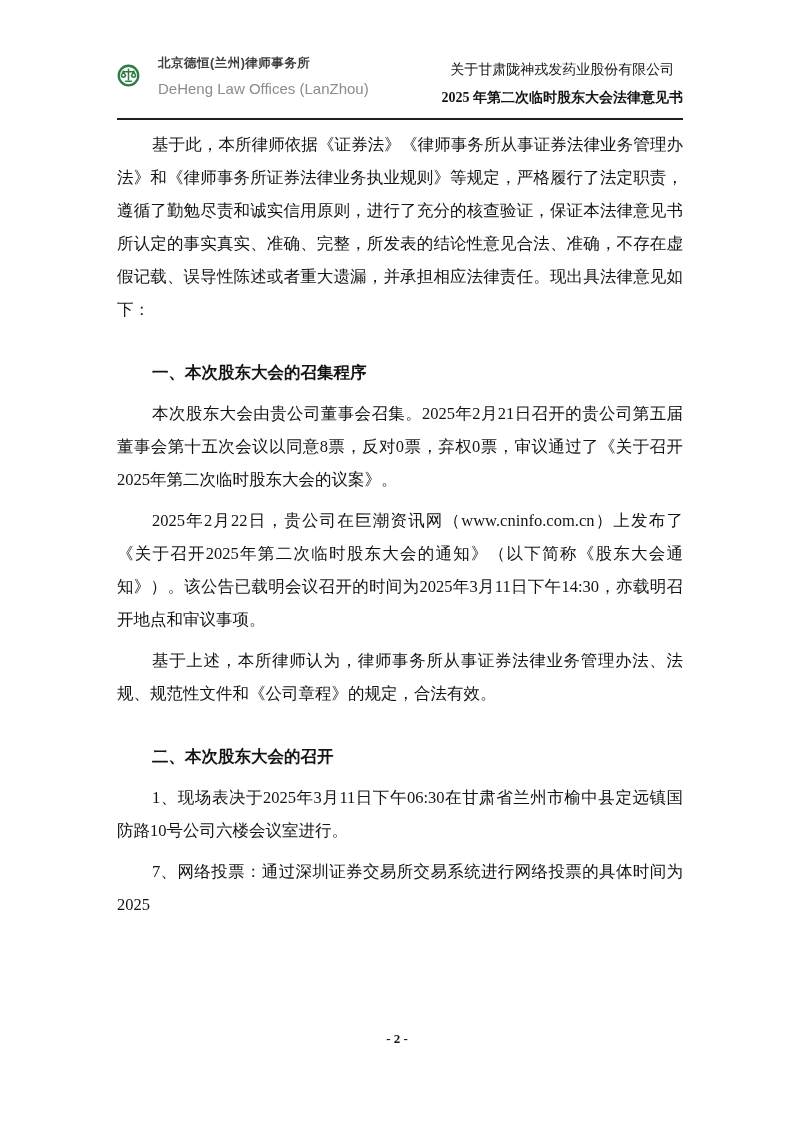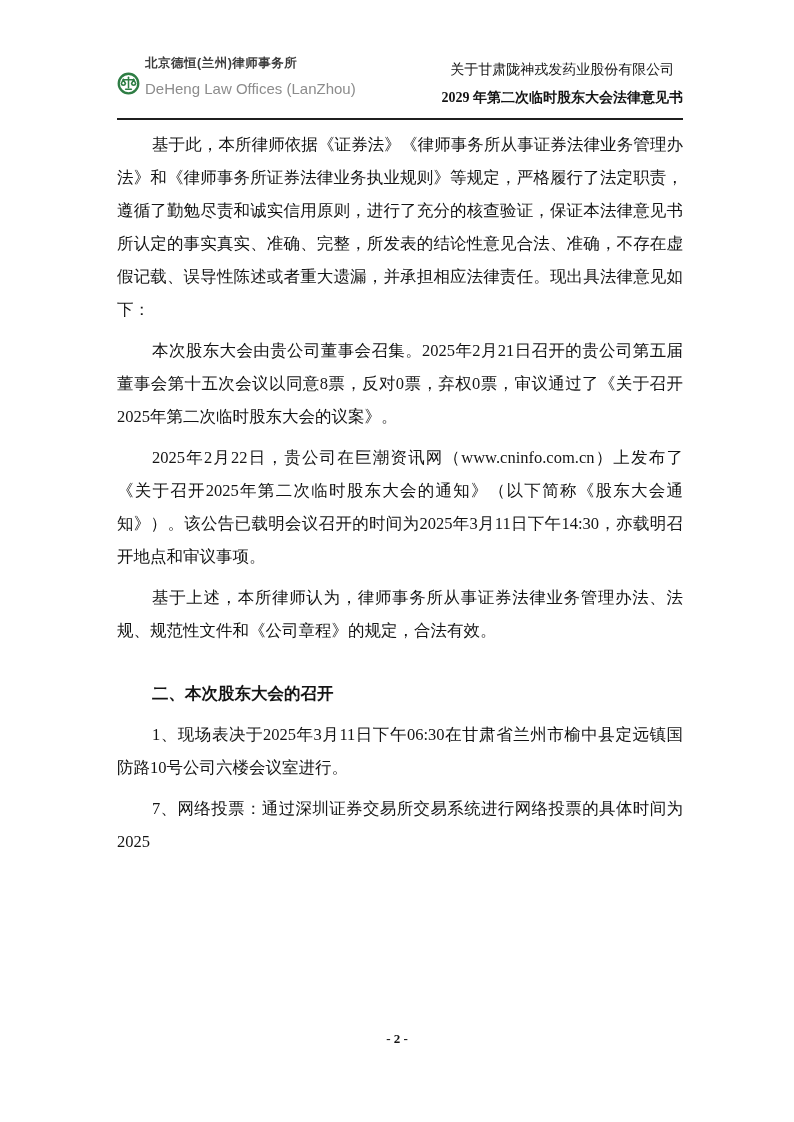--- a/index.html
+++ b/index.html
@@ -25,22 +25,22 @@
     top: 54px;
     display: flex;
     justify-content: space-between;
     align-items: flex-start;
     border-bottom: 2px solid #1f1f1f;
     padding-bottom: 6px;
     min-height: 49px;
   }
   .header-left {
     display: flex;
-    align-items: flex-end;
-    gap: 5px;
+    align-items: center;
+    gap: 18px;
     padding-top: 2px;
   }
   .logo {
     display: inline-flex;
     width: 23px;
     height: 23px;
     flex: 0 0 auto;
   }
   .firm-names { display: flex; flex-direction: column; }
   .firm-cn {
@@ -121,26 +121,27 @@
           <line x1="9" y1="18" x2="15" y2="18"></line>
         </svg>
       </span>
       <div class="firm-names">
         <div class="firm-cn">北京德恒(兰州)律师事务所</div>
         <div class="firm-en">DeHeng Law Offices (LanZhou)</div>
       </div>
     </div>
     <div class="header-right">
       <div class="title-line1">关于甘肃陇神戎发药业股份有限公司</div>
-      <div class="title-line2">2029 年第二次临时股东大会法律意见书</div>
+      <div class="title-line2">2025 年第二次临时股东大会法律意见书</div>
     </div>
   </div>
 
   <div class="doc-body">
     <p>基于此，本所律师依据《证券法》《律师事务所从事证券法律业务管理办法》和《律师事务所证券法律业务执业规则》等规定，严格履行了法定职责，遵循了勤勉尽责和诚实信用原则，进行了充分的核查验证，保证本法律意见书所认定的事实真实、准确、完整，所发表的结论性意见合法、准确，不存在虚假记载、误导性陈述或者重大遗漏，并承担相应法律责任。现出具法律意见如下：</p>
+    <h2 class="section-heading">一、本次股东大会的召集程序</h2>
     <p>本次股东大会由贵公司董事会召集。2025年2月21日召开的贵公司第五届董事会第十五次会议以同意8票，反对0票，弃权0票，审议通过了《关于召开2025年第二次临时股东大会的议案》。</p>
     <p>2025年2月22日，贵公司在巨潮资讯网（www.cninfo.com.cn）上发布了《关于召开2025年第二次临时股东大会的通知》（以下简称《股东大会通知》）。该公告已载明会议召开的时间为2025年3月11日下午14:30，亦载明召开地点和审议事项。</p>
     <p>基于上述，本所律师认为，律师事务所从事证券法律业务管理办法、法规、规范性文件和《公司章程》的规定，合法有效。</p>
     <h2 class="section-heading">二、本次股东大会的召开</h2>
     <p>1、现场表决于2025年3月11日下午06:30在甘肃省兰州市榆中县定远镇国防路10号公司六楼会议室进行。</p>
     <p>7、网络投票：通过深圳证券交易所交易系统进行网络投票的具体时间为2025</p>
   </div>
 
   <div class="footer">
     <span>- 2 -</span>

